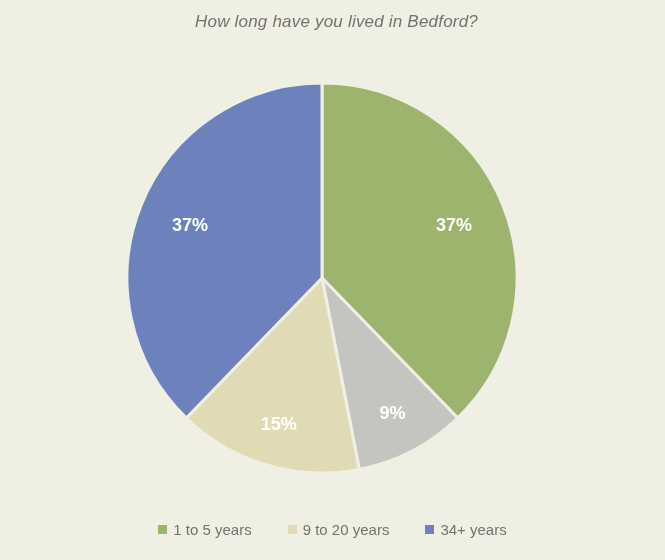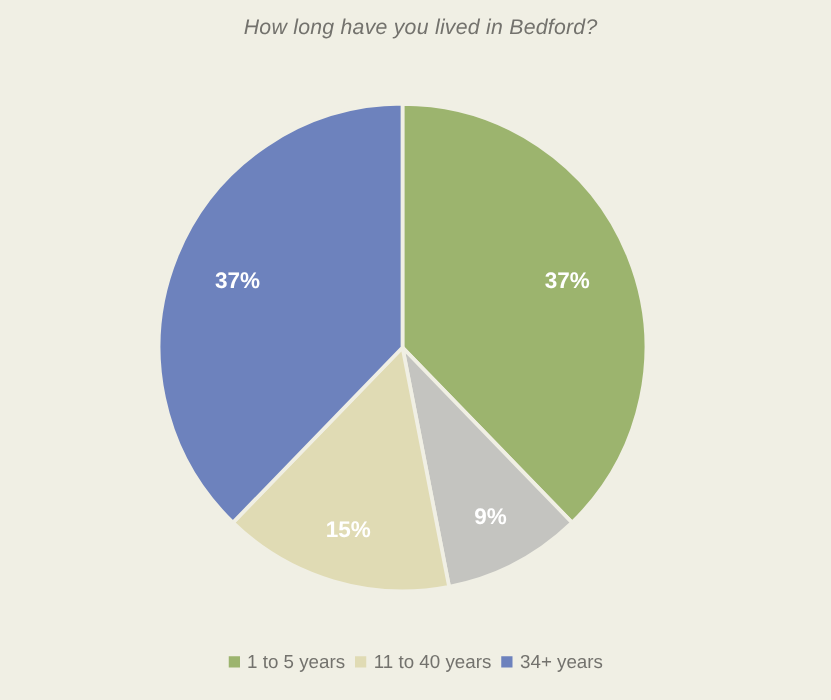--- a/index.html
+++ b/index.html
@@ -51,21 +51,21 @@
     dominant-baseline: central;
   }
   #legend {
     position: absolute;
     left: 0;
     top: 522px;
     width: 665px;
     display: flex;
     justify-content: center;
     align-items: center;
-    gap: 8px;
+    gap: 36px;
   }
   .legend-item {
     display: flex;
     align-items: center;
     gap: 6px;
     white-space: nowrap;
   }
   .legend-swatch {
     width: 9px;
     height: 9px;
@@ -102,21 +102,21 @@
     </svg>
   </div>
 
   <div id="legend">
       <div class="legend-item">
         <span class="legend-swatch" style="background: rgb(156, 180, 110);"></span>
         <span class="legend-label">1 to 5 years</span>
       </div>
       <div class="legend-item">
         <span class="legend-swatch" style="background: rgb(224, 219, 180);"></span>
-        <span class="legend-label">11 to 40 years</span>
+        <span class="legend-label">9 to 20 years</span>
       </div>
       <div class="legend-item">
         <span class="legend-swatch" style="background: rgb(109, 130, 189);"></span>
         <span class="legend-label">34+ years</span>
       </div>
     </div>
 
 </div>
 
 </body></html>

